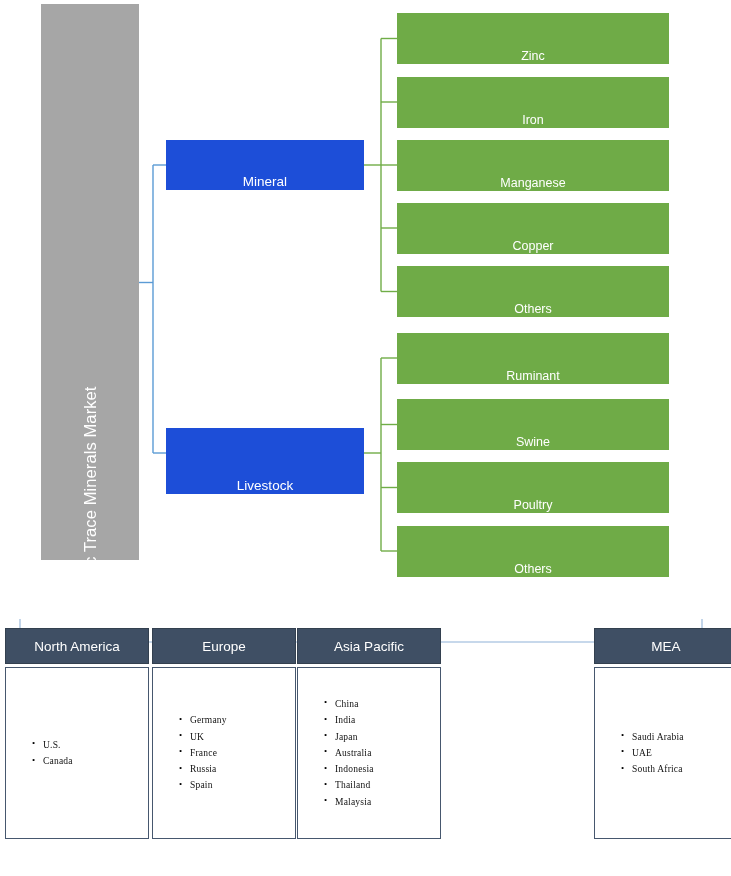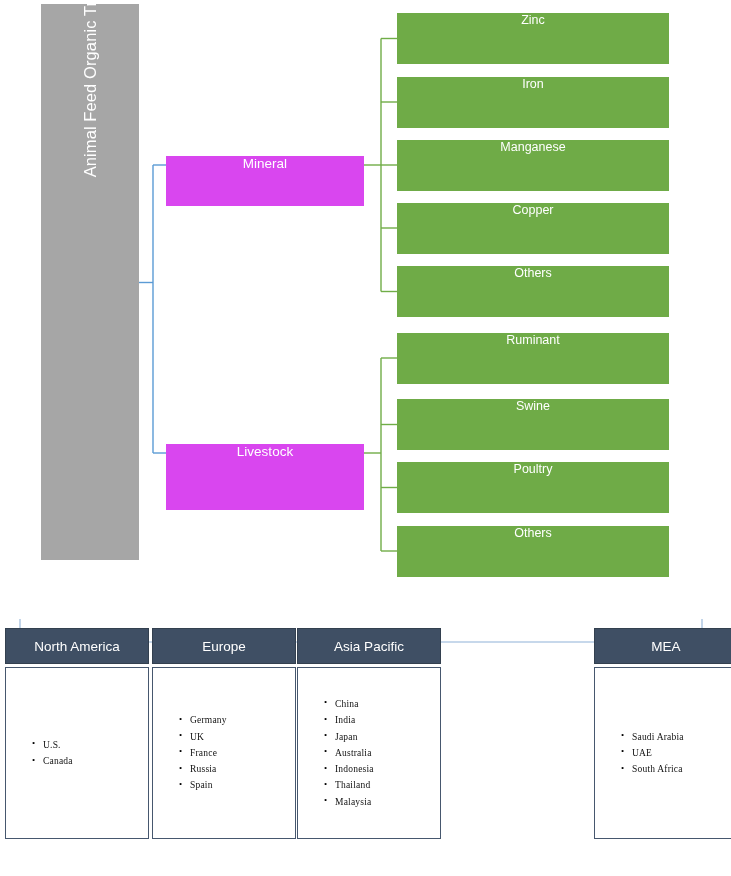--- a/index.html
+++ b/index.html
@@ -18,21 +18,21 @@
   #canvas {
     position: absolute;
     left: 0; top: 0;
     width: 731px;
     height: 876px;
   }
   .node {
     position: absolute;
     box-sizing: border-box;
     display: flex;
-    align-items: flex-start;
+    align-items: flex-end;
     justify-content: center;
     color: #ffffff;
     text-align: center;
     line-height: 1.2;
   }
   
   #root-bar {
     left: 41px;
     top: 4px;
     width: 98px;
@@ -41,24 +41,23 @@
   }
   #root-bar .vtext {
     transform: rotate(-90deg);
     white-space: nowrap;
     font-size: 16.5px;
     color: #ffffff;
     letter-spacing: 0.1px;
   }
   
   .blue-node {
-    background: #d946ef;
+    background: #1d4ed8;
     font-size: 13.5px;
     color: #ffffff;
-    margin-top: 16px;
   }
   #node-mineral {
     left: 166px;
     top: 140px;
     width: 198px;
     height: 50px;
   }
   #node-livestock {
     left: 166px;
     top: 428px;

